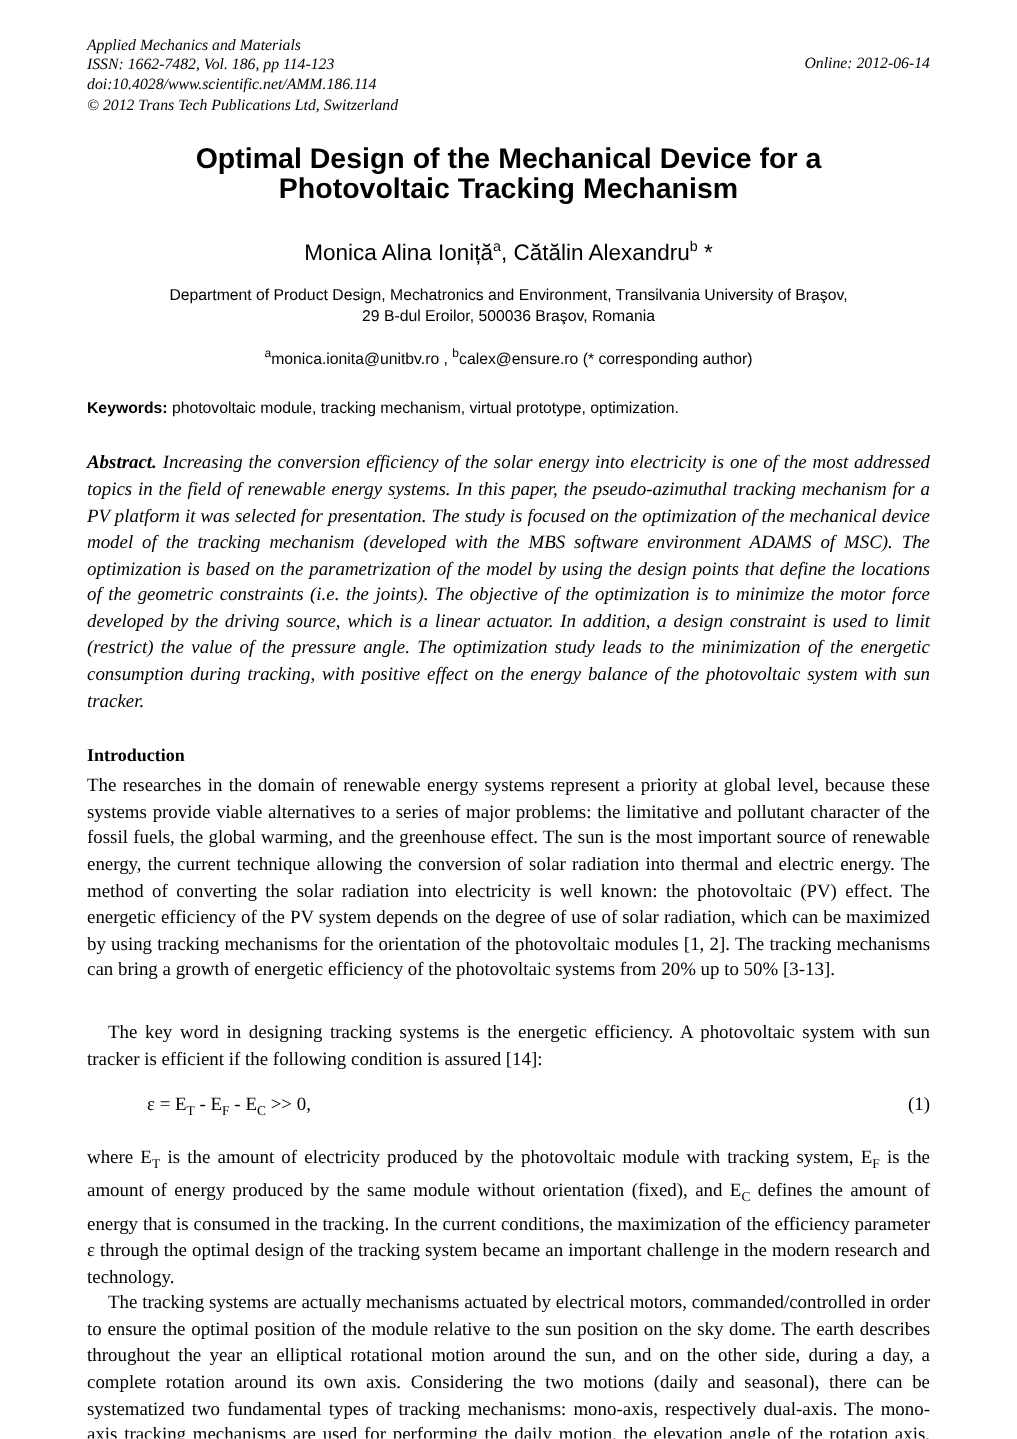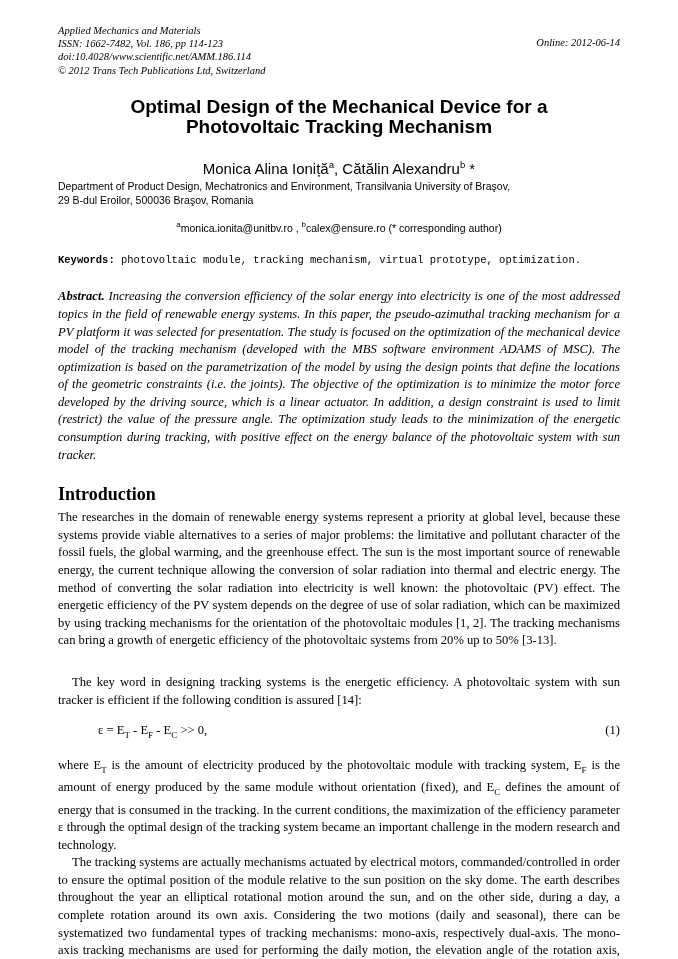--- a/index.html
+++ b/index.html
@@ -56,41 +56,41 @@
     margin-top: 22px;
     text-align: center;
     font-family: Liberation Sans, sans-serif;
     font-size: 15px;
   }
   .authors sup {
     font-size: 9.5px;
     vertical-align: super;
   }
   .affil {
-    margin-top: 2px;
-    text-align: left;
+    margin-top: 13px;
+    text-align: center;
     font-family: "Liberation Sans", sans-serif;
     font-size: 10.5px;
     line-height: 14.5px;
   }
   .emails {
     margin-top: 12px;
     text-align: center;
     font-family: "Liberation Sans", sans-serif;
     font-size: 10.5px;
   }
   .emails sup {
     font-size: 8px;
     vertical-align: super;
   }
 
   
   .keywords {
     margin-top: 20px;
-    font-family: Liberation Mono, monospace;
+    font-family: Liberation Sans, sans-serif;
     font-size: 10.5px;
     line-height: 15px;
   }
   .keywords b {
     font-weight: bold;
   }
 
   
   .abstract {
     margin-top: 20px;
@@ -100,21 +100,21 @@
     font-style: italic;
   }
   .abstract .lead {
     font-weight: bold;
   }
 
   
   .section-heading {
     margin-top: 20px;
     font-weight: bold;
-    font-size: 18px;
+    font-size: 12px;
   }
   .body-par {
     margin-top: 4px;
     font-size: 12.6px;
     line-height: 17.6px;
     text-align: justify;
   }
   .body-par.indent {
     text-indent: 14px;
     margin-top: 24px;

